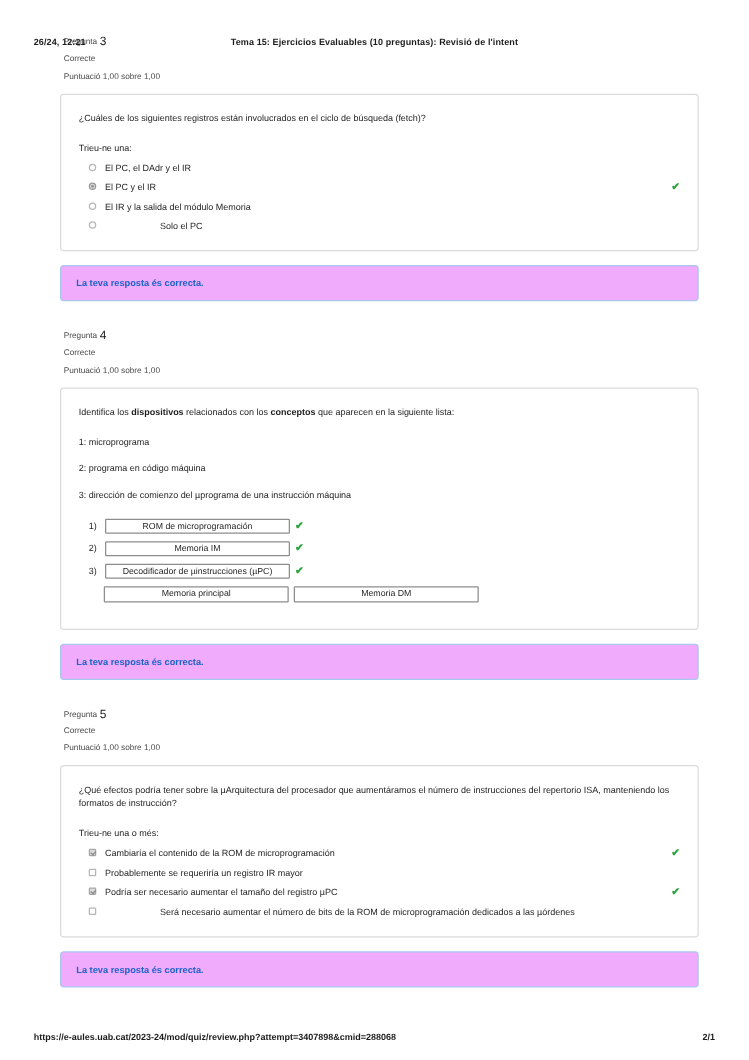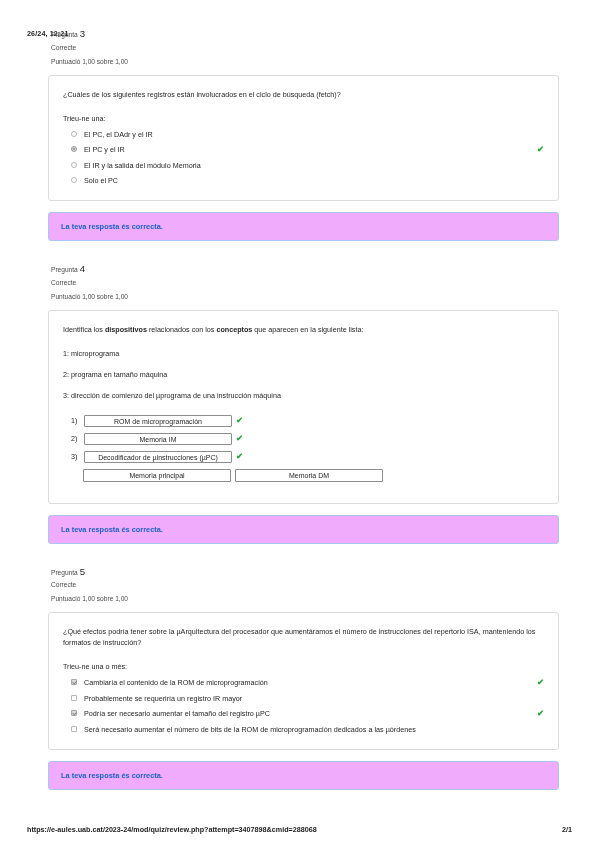--- a/index.html
+++ b/index.html
@@ -141,21 +141,21 @@
 
   
   .opt-row {
     display: flex;
     align-items: flex-start;
     margin: 0 0 5.5px 8px;
     font-size: 7.2px;
     line-height: 10px;
     color: #1f1f1f;
   }
-  .opt-row:last-child { margin-bottom: 0; }
+  .opt-row:last-child { margin-bottom: 0; gap: 44px; }
 
   .radio {
     width: 6px;
     height: 6px;
     border: 1px solid #b6b6b6;
     border-radius: 50%;
     background: #fdfdfd;
     flex: 0 0 auto;
     margin: 1px 7px 0 0;
     box-sizing: border-box;
@@ -278,20 +278,21 @@
   }
   .spacer-lg { height: 7px; }
 </style>
 </head>
 <body>
 
 <div class="page">
 
   <div class="print-header">
     <span class="hdr-date">26/24, 12:21</span>
+    <span class="hdr-title">Tema 15: Ejercicios Evaluables (10 preguntas): Revisió de l'intent</span>
   </div>
 
   <div class="content">
 
     <div class="q-meta">
       <div class="q-no"><span>Pregunta</span><span class="q-no-num">3</span></div>
       <div class="q-state">Correcte</div>
       <div class="q-mark">Puntuació 1,00 sobre 1,00</div>
     </div>
 
@@ -323,21 +324,21 @@
     <div class="q-meta">
       <div class="q-no"><span>Pregunta</span><span class="q-no-num">4</span></div>
       <div class="q-state">Correcte</div>
       <div class="q-mark">Puntuació 1,00 sobre 1,00</div>
     </div>
 
     <div class="q-card">
       <div class="q-text"><span>Identifica los </span><b>dispositivos</b><span> relacionados con los </span><b>conceptos</b><span> que aparecen en la siguiente lista:</span></div>
 
       <div class="q-line">1: microprograma</div>
-      <div class="q-line">2: programa en tamaño máquina</div>
+      <div class="q-line">2: programa en código máquina</div>
       <div class="q-line">3: dirección de comienzo del µprograma de una instrucción máquina</div>
 
       <div class="match-list">
         <div class="match-row">
           <span class="match-num">1)</span>
           <span class="drop-box w-a">ROM de microprogramación</span>
           <span class="tick">✔</span>
         </div>
         <div class="match-row">
           <span class="match-num">2)</span>

